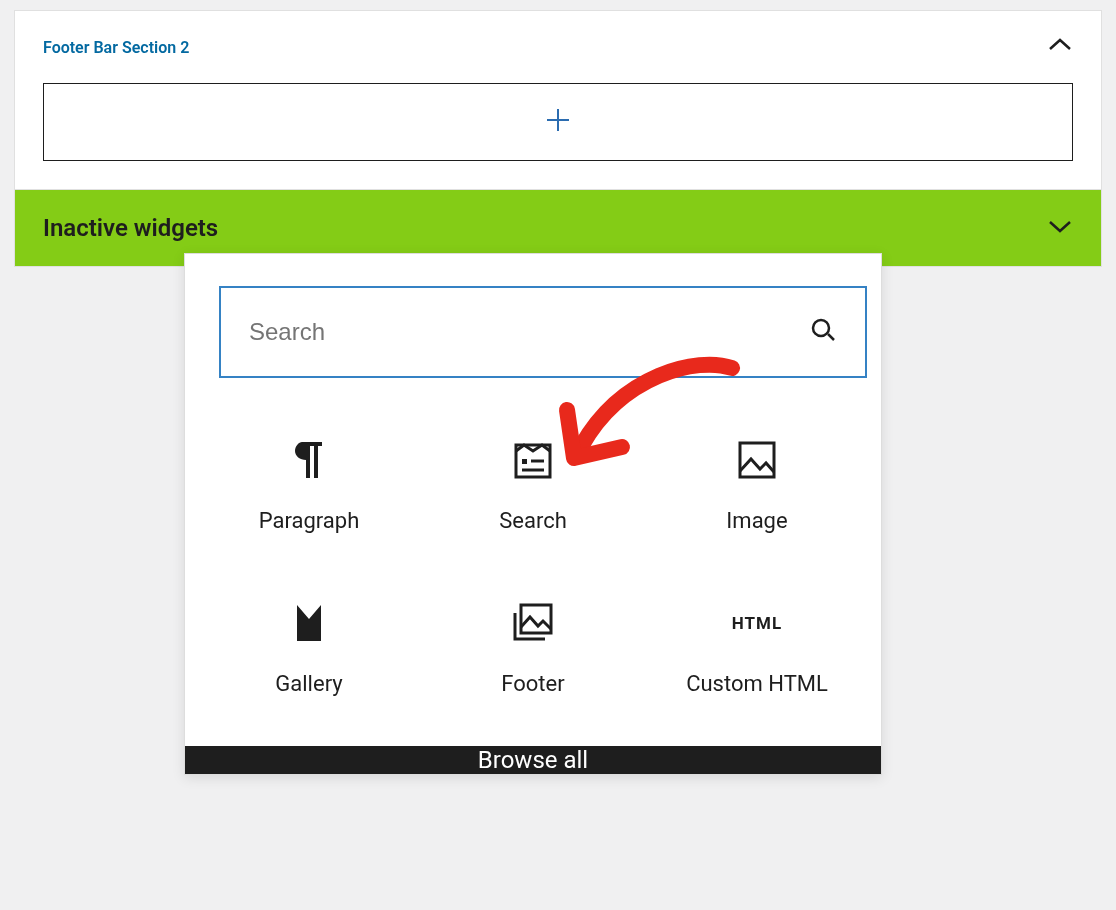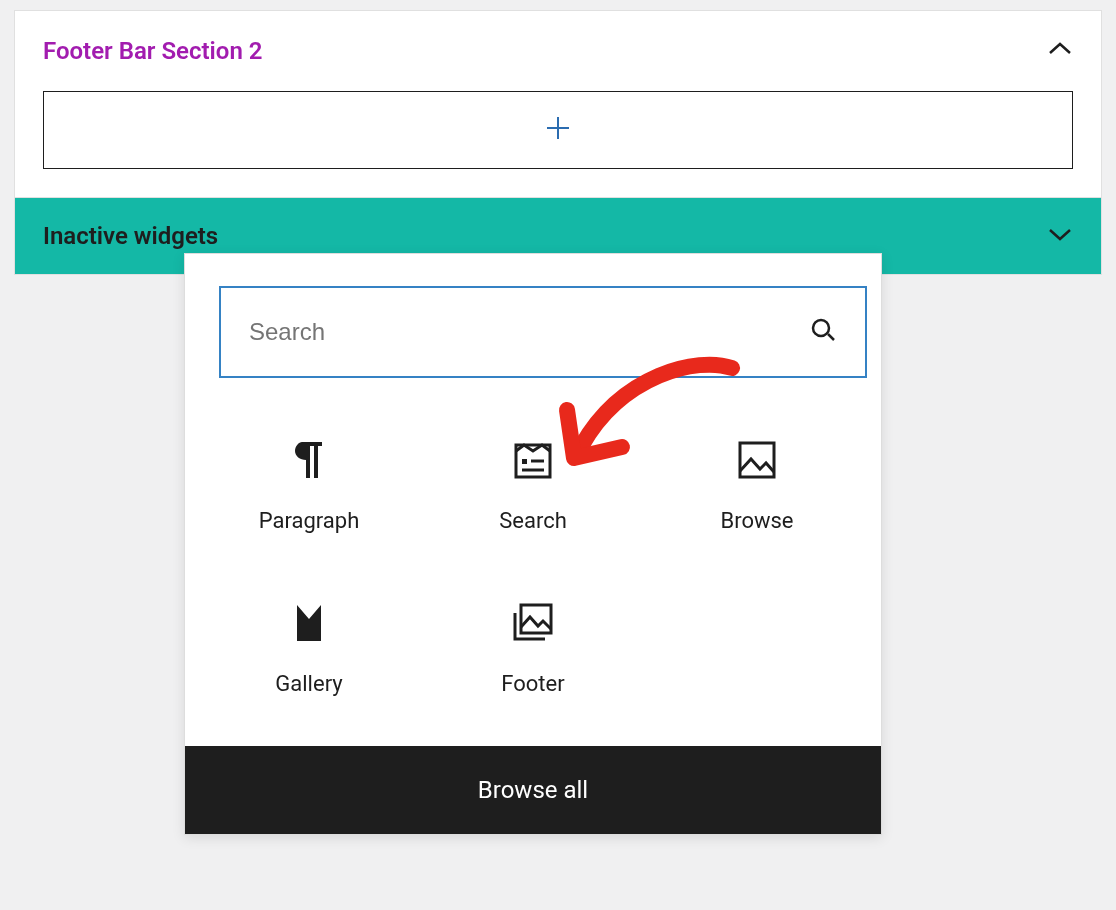--- a/index.html
+++ b/index.html
@@ -21,23 +21,23 @@
       margin-top: 10px;
     }
     .widget-area-header {
       display: flex;
       align-items: center;
       justify-content: space-between;
       padding: 26px 28px;
       cursor: pointer;
     }
     .widget-area-title {
-      font-size: 24px;
+      font-size: 16px;
       font-weight: 600;
-      color: #a21caf;
+      color: #0369a1;
     }
     .chevron-up-svg, .chevron-down-svg {
       stroke: #1e1e1e;
       stroke-width: 2.5;
       fill: none;
     }
     .add-block-button {
       border: 1.5px solid #1e1e1e;
       background: #fff;
       width: calc(100% - 56px);
@@ -48,21 +48,21 @@
       justify-content: center;
       cursor: pointer;
     }
     .plus-icon {
       color: #2b6cb0;
       font-size: 34px;
       font-weight: 300;
       line-height: 1;
     }
     .inactive-panel {
-      background: #14b8a6;
+      background: #84cc16;
       border: 1px solid #e0e0e0;
       border-top: none;
       margin: 0 14px;
     }
     .inactive-header {
       display: flex;
       align-items: center;
       justify-content: space-between;
       padding: 24px 28px;
       cursor: pointer;
@@ -137,21 +137,20 @@
     .html-text {
       font-size: 17px;
       font-weight: 700;
       letter-spacing: 1px;
       color: #1e1e1e;
     }
     .browse-all-button {
       background: #1e1e1e;
       color: #fff;
       text-align: center;
-      padding: 30px;
       font-size: 24px;
       cursor: pointer;
     }
     .annotation-arrow {
       position: absolute;
       left: 552px;
       top: 350px;
       z-index: 20;
       pointer-events: none;
     }
@@ -226,21 +225,21 @@
       <span class="block-label">Search</span>
     </div>
 
     <div class="block-item">
       <div class="block-icon-wrap">
         <svg width="42" height="42" viewBox="0 0 42 42">
           <rect x="4" y="4" width="34" height="34" fill="none" stroke="#1e1e1e" stroke-width="3"></rect>
           <polyline points="4,32 15,20 24,30 30,24 38,33" fill="none" stroke="#1e1e1e" stroke-width="3"></polyline>
         </svg>
       </div>
-      <span class="block-label">Browse</span>
+      <span class="block-label">Image</span>
     </div>
 
     <div class="block-item">
       <div class="block-icon-wrap">
         <svg width="32" height="40" viewBox="0 0 32 40">
           <path d="M 4 2 L 28 2 L 28 38 L 4 38 Z M 4 2 L 16 16 L 28 2" fill="#1e1e1e"></path>
         </svg>
       </div>
       <span class="block-label">Gallery</span>
     </div>
@@ -249,20 +248,26 @@
       <div class="block-icon-wrap">
         <svg width="44" height="44" viewBox="0 0 44 44">
           <rect x="10" y="4" width="30" height="28" fill="none" stroke="#1e1e1e" stroke-width="3"></rect>
           <polyline points="10,26 19,16 27,25 32,20 40,28" fill="none" stroke="#1e1e1e" stroke-width="3"></polyline>
           <polyline points="4,12 4,38 34,38" fill="none" stroke="#1e1e1e" stroke-width="3"></polyline>
         </svg>
       </div>
       <span class="block-label">Footer</span>
     </div>
 
+    <div class="block-item">
+      <div class="block-icon-wrap">
+        <span class="html-text">HTML</span>
+      </div>
+      <span class="block-label">Custom HTML</span>
+    </div>
   </div>
 
   <div class="browse-all-button">Browse all</div>
 </div>
 
 <svg class="annotation-arrow" width="200" height="140" viewBox="0 0 200 140">
   <path d="M 180 18 C 145 6, 70 25, 30 95" stroke="#e8291c" stroke-width="16" fill="none" stroke-linecap="round"></path>
   <path d="M 15 60 L 22 108 L 70 97" stroke="#e8291c" stroke-width="16" fill="none" stroke-linecap="round" stroke-linejoin="round"></path>
 </svg>
 

